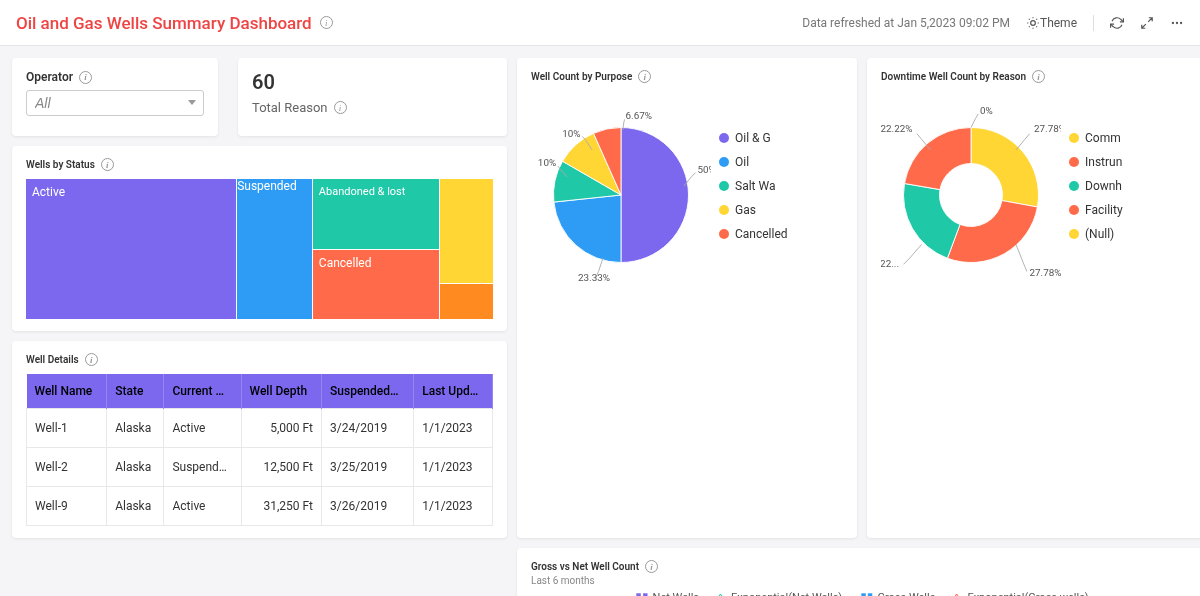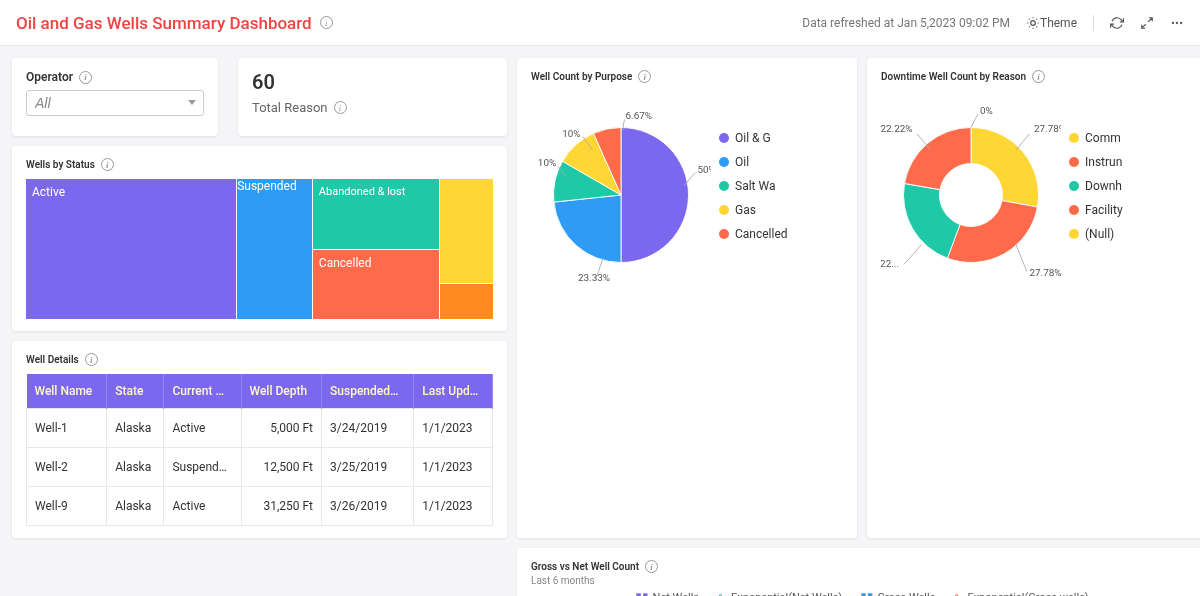--- a/index.html
+++ b/index.html
@@ -28,21 +28,21 @@
 .tm-active{flex:0 0 45%;background:#7b68ee;color:#fff;padding:6px;font-size:12px}
 .tm-col2{flex:0 0 16%;display:flex}
 .tm-suspended{background:#2e9cf4;color:#fff;padding:0;font-size:12px;flex:1}
 .tm-col3{flex:0 0 27%;display:flex;flex-direction:column;gap:1px}
 .tm-abandoned{background:#1fc8a7;color:#fff;padding:6px;font-size:11px;flex:1}
 .tm-cancelled{background:#ff6b4a;color:#fff;padding:6px;font-size:12px;flex:1}
 .tm-col4{flex:1;display:flex;flex-direction:column;gap:1px}
 .tm-yellow{background:#ffd633;flex:3}
 .tm-orange{background:#ff8a1f;flex:1}
 .table{width:100%;border-collapse:collapse;margin-top:8px;font-size:12px}
-.table th{background:#7b68ee;color:#fef9c3;text-align:left;padding:10px 8px;font-weight:500;border-right:1px solid rgba(255,255,255,0.2)}
+.table th{background:#7b68ee;color:#000000;text-align:left;padding:10px 8px;font-weight:500;border-right:1px solid rgba(255,255,255,0.2)}
 .table td{padding:12px 8px;border:1px solid #e8e8e8}
 .table td.num{text-align:right}
 .pie-wrap{display:flex;gap:8px;margin-top:4px}
 .pie-svg{flex:0 0 180px}
 .legend{flex:1;font-size:12px;display:flex;flex-direction:column;gap:10px;justify-content:center}
 .legend-item{display:flex;align-items:center;gap:6px;white-space:nowrap;overflow:hidden}
 .swatch{width:10px;height:10px;border-radius:50%;flex-shrink:0}
 .bar-legend{display:flex;gap:18px;justify-content:center;font-size:11px;color:#555;margin-bottom:8px;flex-wrap:nowrap}
 .bar-legend span{display:flex;align-items:center;gap:4px;white-space:nowrap}
 .mini-icon{font-size:12px}

